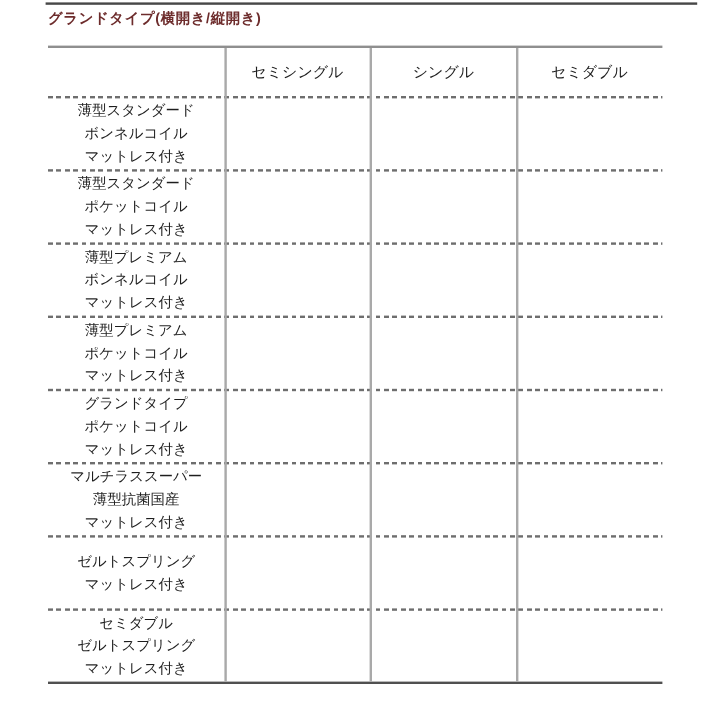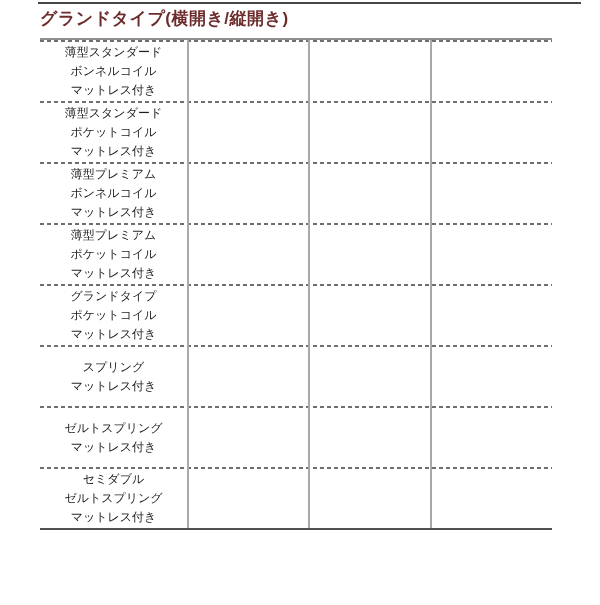--- a/index.html
+++ b/index.html
@@ -20,21 +20,21 @@
       top: 2px;
       width: 543px;
       height: 2px;
       background: #474747;
     }
     .page-title {
       position: absolute;
       left: 40px;
       top: 7px;
       margin: 0;
-      font-size: 17px;
+      font-size: 12px;
       font-weight: bold;
       color: #6d2c2c;
       letter-spacing: 0.5px;
       white-space: nowrap;
     }
     .type-table {
       position: absolute;
       left: 40px;
       top: 38px;
       width: 512px;
@@ -87,20 +87,26 @@
 
 <div class="top-rule"></div>
 
 <h1 class="page-title">グランドタイプ(横開き/縦開き)</h1>
 
 <div class="type-table">
   <div class="vline v1"></div>
   <div class="vline v2"></div>
   <div class="vline v3"></div>
 
+  <div class="t-row header">
+    <div class="t-cell label-cell"></div>
+    <div class="t-cell data-cell">セミシングル</div>
+    <div class="t-cell data-cell">シングル</div>
+    <div class="t-cell data-cell">セミダブル</div>
+  </div>
 
   <div class="dash-sep"></div>
   <div class="t-row body">
     <div class="t-cell label-cell">
       <span>薄型スタンダード</span>
       <span>ボンネルコイル</span>
       <span>マットレス付き</span>
     </div>
     <div class="t-cell data-cell"></div>
     <div class="t-cell data-cell"></div>
@@ -151,21 +157,22 @@
       <span>マットレス付き</span>
     </div>
     <div class="t-cell data-cell"></div>
     <div class="t-cell data-cell"></div>
     <div class="t-cell data-cell"></div>
   </div>
 
   <div class="dash-sep"></div>
   <div class="t-row body">
     <div class="t-cell label-cell">
-      <span>スプリング</span>
+      <span>マルチラススーパー</span>
+      <span>薄型抗菌国産</span>
       <span>マットレス付き</span>
     </div>
     <div class="t-cell data-cell"></div>
     <div class="t-cell data-cell"></div>
     <div class="t-cell data-cell"></div>
   </div>
 
   <div class="dash-sep"></div>
   <div class="t-row body">
     <div class="t-cell label-cell">

